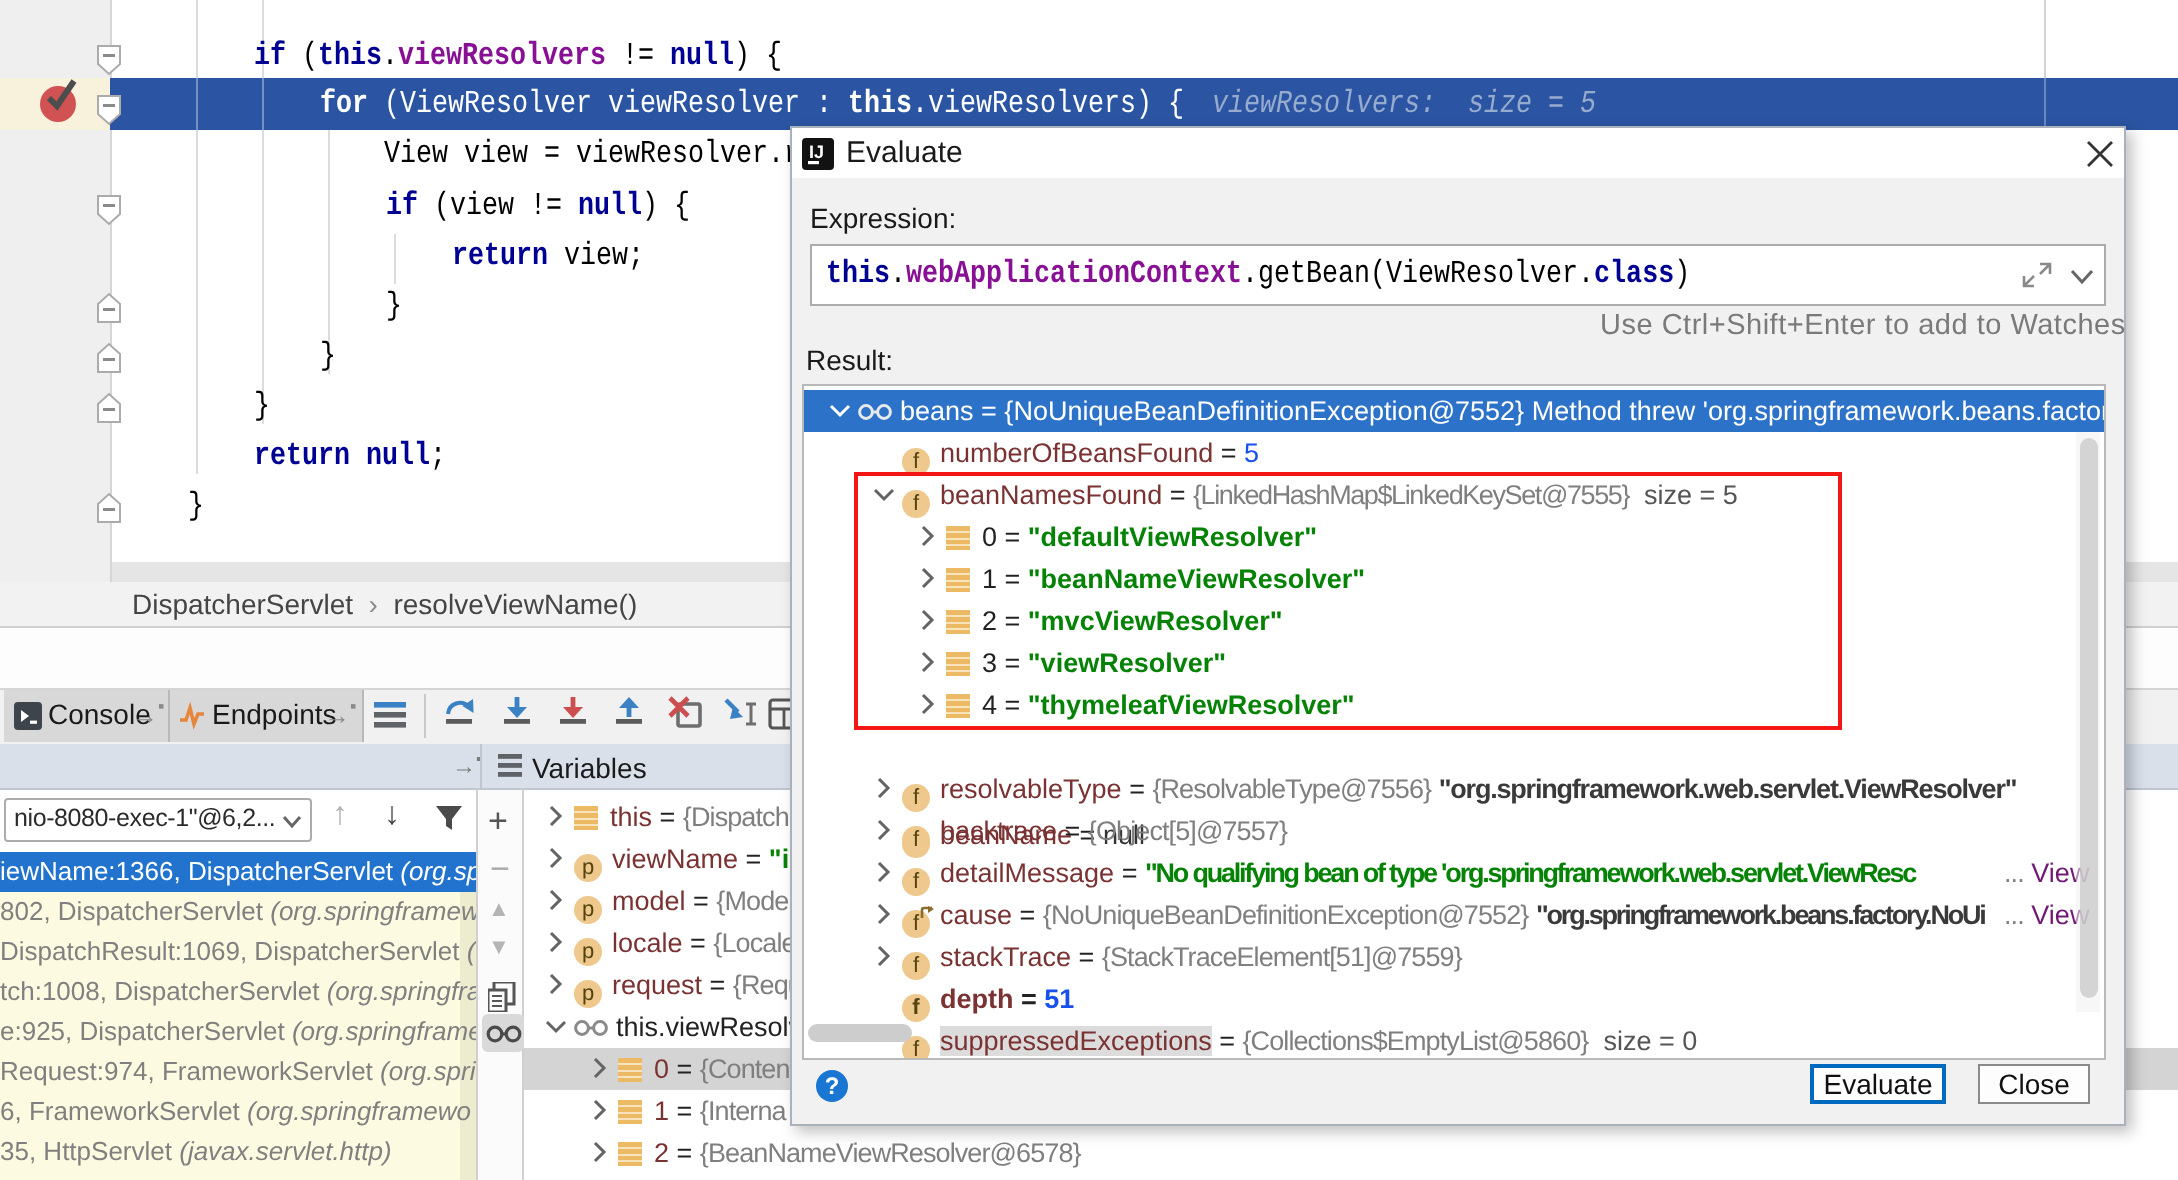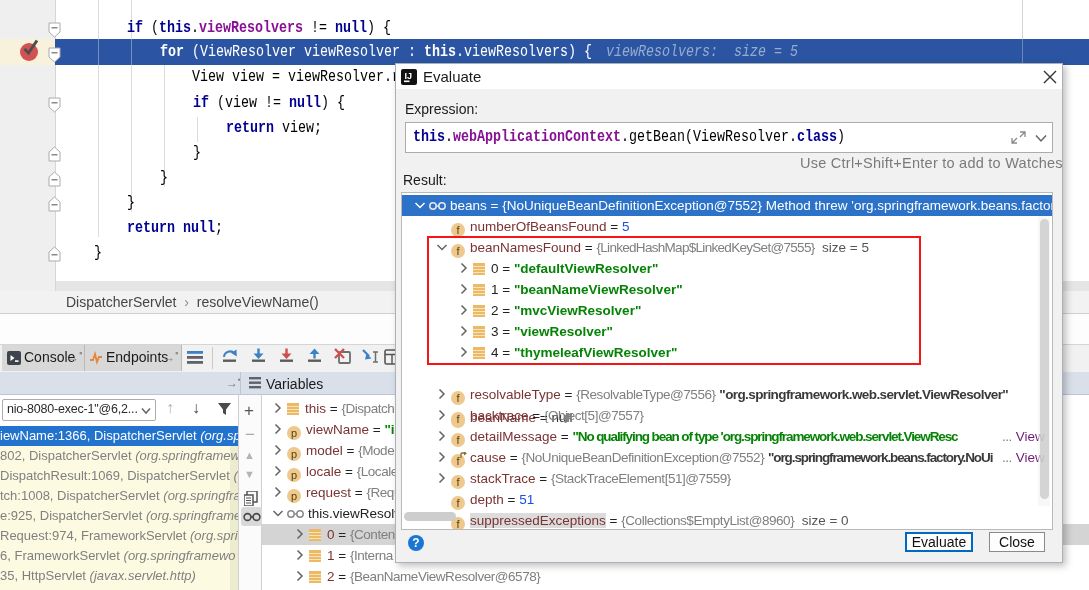--- a/index.html
+++ b/index.html
@@ -307,22 +307,22 @@
       </svg><span class="ficon">f</span><span class="nm">detailMessage</span> = <span class="gn" style="letter-spacing:-1.1px;">"No qualifying bean of type 'org.springframework.web.servlet.ViewResc</span><span style="position:absolute;left:570px;top:0;"><span class="gy">...</span>&nbsp;<span class="vlink">View</span></span></div>
     <div class="abs trow" style="left:30px;top:254px;"><svg width="19" height="20" style="vertical-align:top;">
         <path d="M7.5 5.5 L12 10 L7.5 14.5" stroke="#646464" stroke-width="1.5" fill="none"></path>
       </svg><span class="ficon" style="position:relative;">f<svg width="7" height="7" style="position:absolute;top:-2px;right:-2px;">
           <path d="M1 6 V2 Q1 1 2 1 H6" fill="none" stroke="#8a6d2f" stroke-width="1.3"></path>
           <path d="M4 0 L7 1.5 L4 3.5 Z" fill="#8a6d2f"></path>
         </svg></span><span class="nm">cause</span> = <span class="gy">{NoUniqueBeanDefinitionException@7552}</span> <span style="color:#3a3a3a;font-weight:bold;letter-spacing:-1.1px;">"org.springframework.beans.factory.NoUi</span><span style="position:absolute;left:570px;top:0;"><span class="gy">...</span>&nbsp;<span class="vlink">View</span></span></div>
     <div class="abs trow" style="left:30px;top:275px;"><svg width="19" height="20" style="vertical-align:top;">
         <path d="M7.5 5.5 L12 10 L7.5 14.5" stroke="#646464" stroke-width="1.5" fill="none"></path>
       </svg><span class="ficon">f</span><span class="nm">stackTrace</span> = <span class="gy">{StackTraceElement[51]@7559}</span></div>
-    <div class="abs trow" style="left:30px;top:296px;"><span style="display:inline-block;width:19px;"></span><span class="ficon">f</span><span class="nm">depth</span> = <span class="num">51</span></div>
-    <div class="abs trow" style="left:30px;top:317px;"><span style="display:inline-block;width:19px;"></span><span class="ficon">f</span><span style="background:#dcdcdc;color:#7a3232;">suppressedExceptions</span> = <span class="gy">{Collections$EmptyList@8960}</span>&nbsp; <span style="color:#555">size = 0</span></div>
+    <div class="abs trow" style="left:30px;top:296px;font-weight:bold;"><span style="display:inline-block;width:19px;"></span><span class="ficon">f</span><span class="nm">depth</span> = <span class="num">51</span></div>
+    <div class="abs trow" style="left:30px;top:317px;"><span style="display:inline-block;width:19px;"></span><span class="ficon">f</span><span style="background:#dcdcdc;color:#7a3232;">suppressedExceptions</span> = <span class="gy">{Collections$EmptyList@5860}</span>&nbsp; <span style="color:#555">size = 0</span></div>
     <div class="abs" style="right:2px;top:23px;width:12px;height:290px;background:rgba(240,240,240,0.55);"></div>
     <div class="abs" style="right:3px;top:26px;width:9px;height:280px;background:rgba(200,200,200,0.75);border-radius:5px;"></div>
     <div class="abs" style="left:2px;top:319px;width:52px;height:9px;background:#cdcdcd;border-radius:5px;"></div>
   </div>
 
 <div class="abs" style="left:427px;top:236px;width:494px;height:129px;border:2.5px solid #f41515;box-sizing:border-box;"></div>
 
 <div class="abs" style="left:408px;top:535px;width:16px;height:16px;border-radius:50%;background:#1976d2;color:#fff;font-size:12px;font-weight:bold;text-align:center;line-height:16px;">?</div>
 <div class="abs" style="left:905px;top:532px;width:68px;height:20px;background:#fdfdfd;border:2px solid #0069c0;box-sizing:border-box;text-align:center;font-size:14px;line-height:16px;color:#111;">Evaluate</div>
 <div class="abs" style="left:989px;top:532px;width:56px;height:20px;background:#fdfdfd;border:1px solid #8a8a8a;box-sizing:border-box;text-align:center;font-size:14px;line-height:18px;color:#111;">Close</div>

